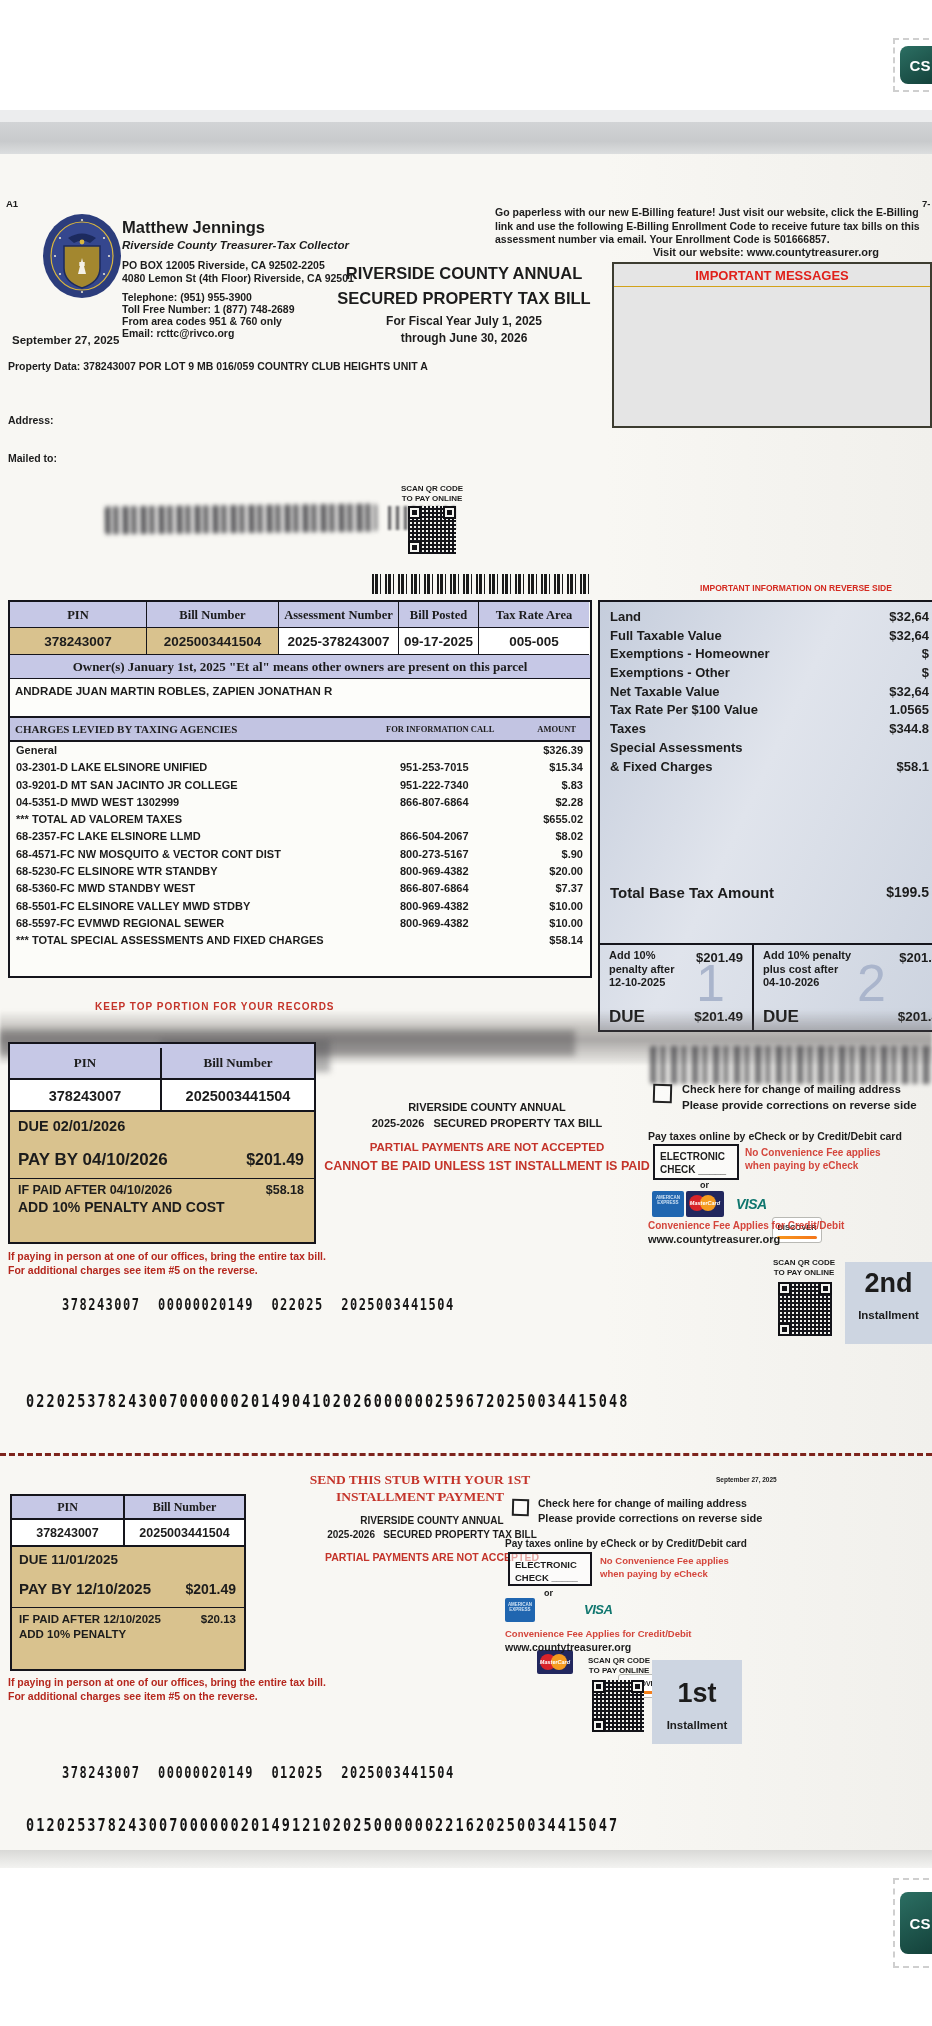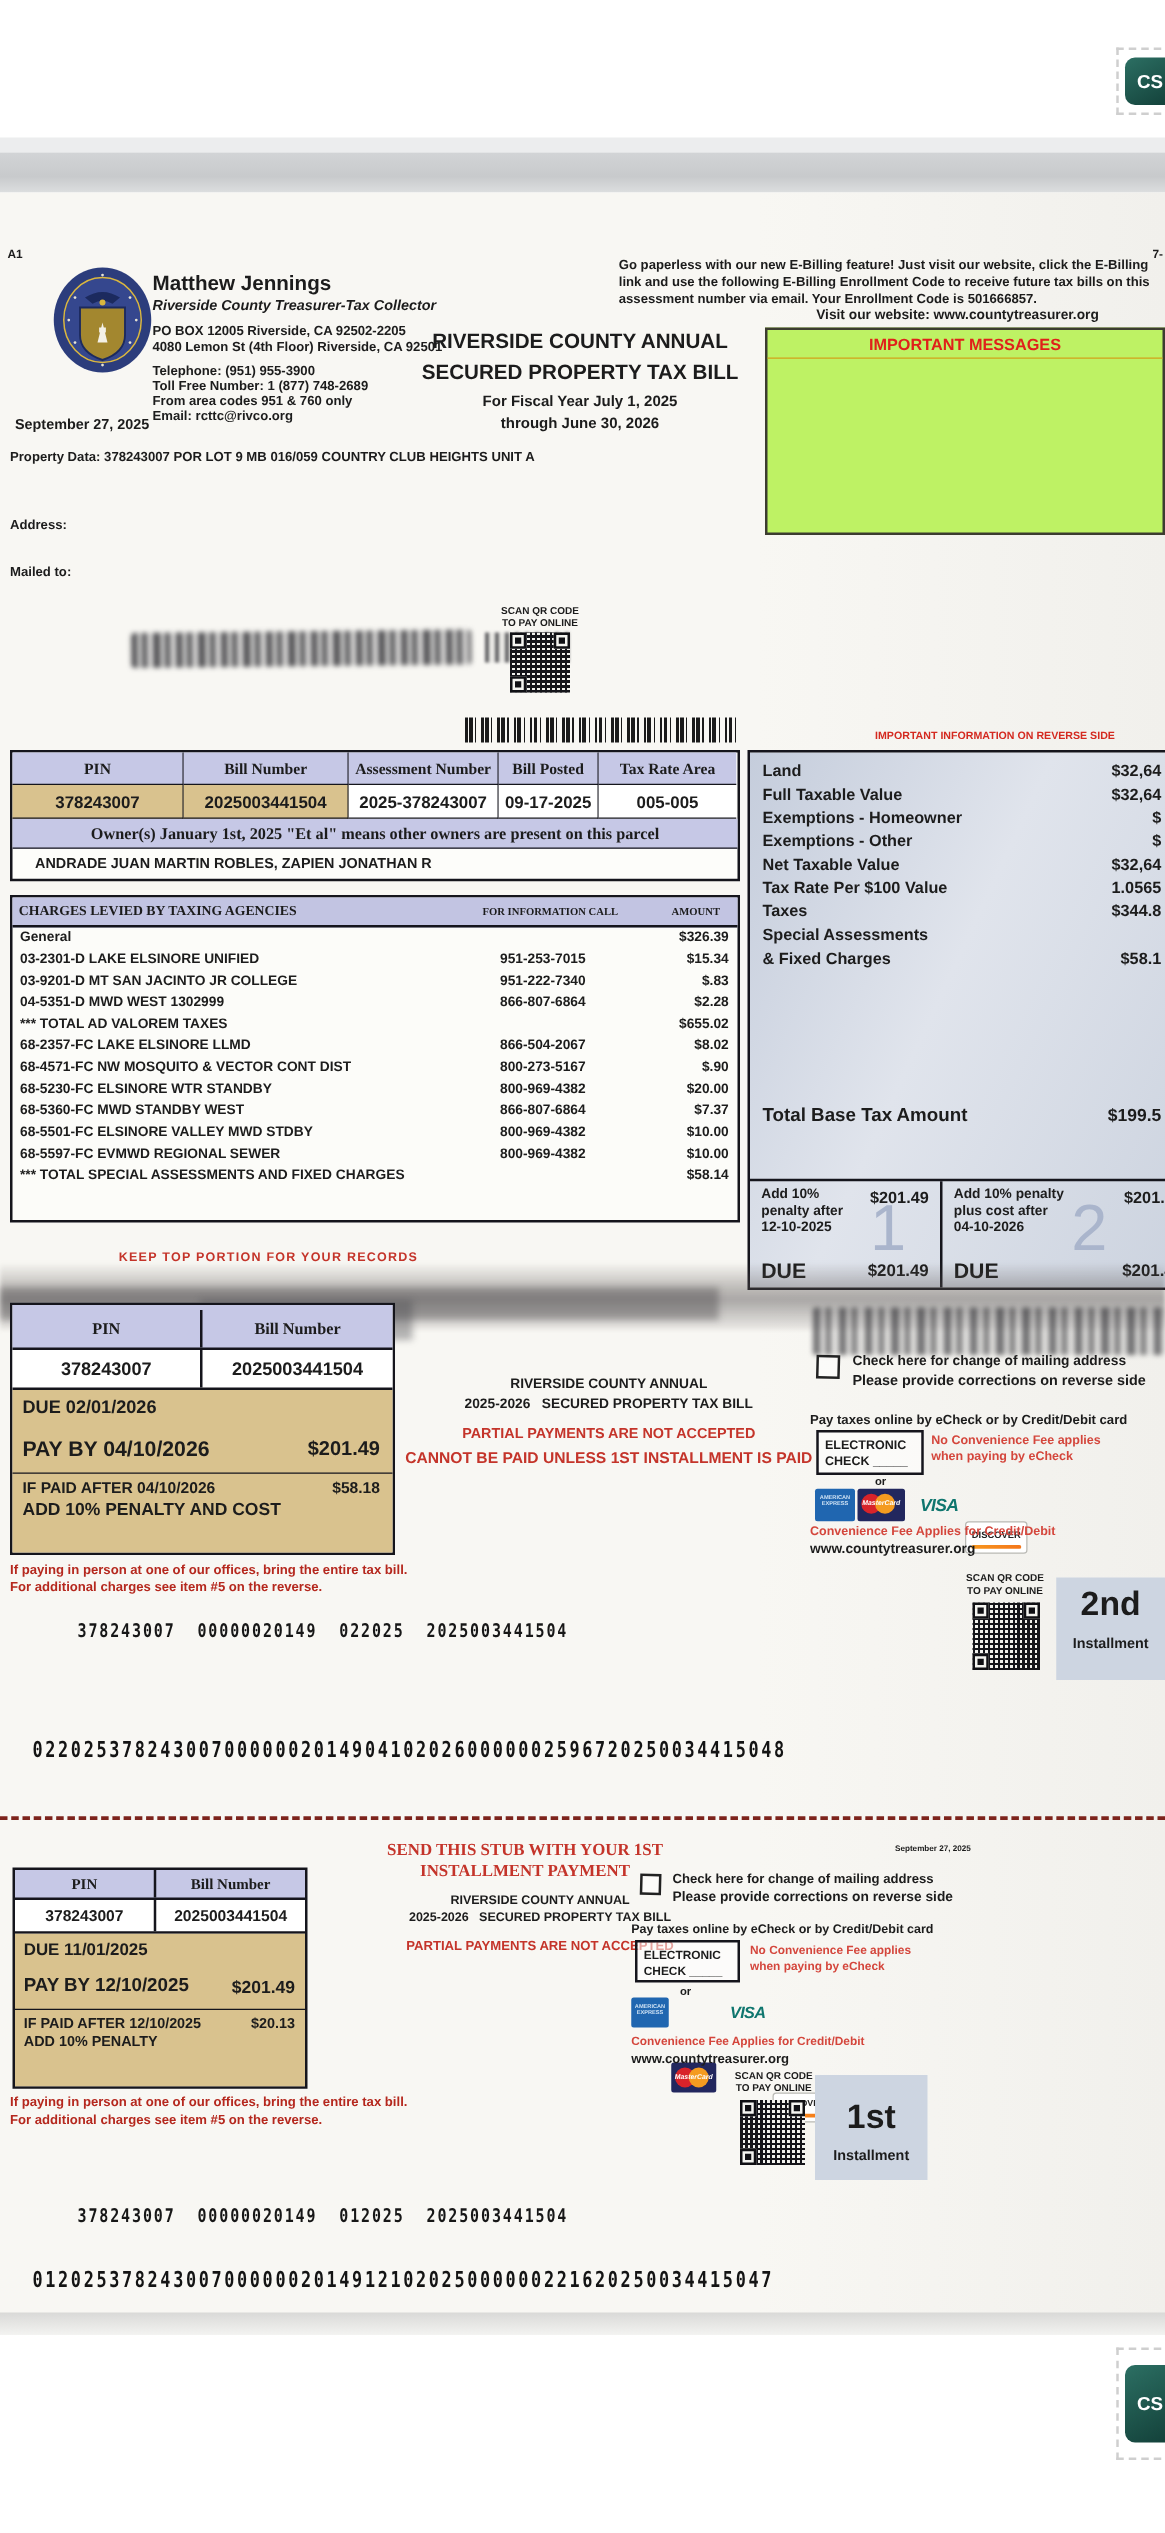--- a/index.html
+++ b/index.html
@@ -26,21 +26,21 @@
   .ptable{left:8px;top:600px;width:584px;border:2.5px solid #15151c;background:#fdfdfa}
   .prow{display:grid;grid-template-columns:137px 132px 120px 80px 110px}
   .phead span{background:#c6c8e6;border-right:1.5px solid #15151c;border-bottom:1.5px solid #15151c;
       height:26px;line-height:26px;text-align:center;font-family:"Liberation Serif",serif;font-weight:bold;font-size:12.5px}
   .prow span:last-child{border-right:none}
   .pval span{background:#fff;border-right:1.5px solid #15151c;border-bottom:1.5px solid #15151c;
       height:27px;line-height:27px;text-align:center;font-weight:bold;font-size:13.5px}
   .pval .tan{background:#d9c28e}
   .pnote{height:24px;line-height:24px;background:#c6c8e6;text-align:center;border-bottom:1.5px solid #15151c;
       font-family:"Liberation Serif",serif;font-weight:bold;font-size:13px}
-  .powners{height:24px;line-height:24px;padding-left:18px;font-weight:bold;font-size:11.5px}
+  .powners{height:37px;line-height:24px;padding-left:5px;font-weight:bold;font-size:11.5px}
 
   
   .ctable{left:8px;top:716px;width:584px;height:262px;border:2.5px solid #15151c;background:#fcfcf9}
   .chead{display:flex;height:24px;background:#c2c4e2;border-bottom:2px solid #15151c;
       font-family:"Liberation Serif",serif;font-weight:bold;align-items:center}
   .chead .h1{flex:1;padding-left:5px;font-size:11px}
   .chead .h2{width:112px;font-size:8.5px}
   .chead .h3{width:92px;font-size:8.5px;text-align:right;padding-right:14px}
   .crow{display:flex;height:17.3px;line-height:17.4px;font-weight:bold;font-size:11px}
   .crow .cn{flex:1;padding-left:6px;overflow:hidden;white-space:nowrap}
@@ -165,21 +165,21 @@
 <div class="a b" style="left:122px;top:315px;font-size:10.5px">From area codes 951 &amp; 760 only</div>
 <div class="a b" style="left:122px;top:327px;font-size:10.5px">Email: rcttc@rivco.org</div>
 
 <div class="a b c" style="left:334px;top:264px;width:260px;font-size:16.5px">RIVERSIDE COUNTY ANNUAL</div>
 <div class="a b c" style="left:330px;top:289px;width:268px;font-size:16.5px">SECURED PROPERTY TAX BILL</div>
 <div class="a b c" style="left:334px;top:314px;width:260px;font-size:12px">For Fiscal Year July 1, 2025</div>
 <div class="a b c" style="left:334px;top:331px;width:260px;font-size:12px">through June 30, 2026</div>
 
 <div class="a" style="left:495px;top:206px;width:440px;font-size:10.5px;line-height:13.5px;font-weight:600">Go paperless with our new E-Billing feature! Just visit our website, click the E-Billing link and use the following E-Billing Enrollment Code to receive future tax bills on this assessment number via email. Your Enrollment Code is 501666857.</div>
 <div class="a b c" style="left:600px;top:246px;width:332px;font-size:11px">Visit our website: www.countytreasurer.org</div>
-<div class="a" style="left:612px;top:262px;width:320px;height:166px;border:2px solid #3c3c30;background:#bef264">
+<div class="a" style="left:612px;top:262px;width:320px;height:166px;border:2px solid #3c3c30;background:#e5e5e5">
   <div class="b c" style="padding-top:4px;font-size:13px;color:#e0201a;border-bottom:1.5px solid #d2a21a;padding-bottom:3px">IMPORTANT MESSAGES</div>
 </div>
 
 <div class="a b" style="left:8px;top:360px;font-size:10.5px">Property Data: 378243007 POR LOT 9 MB 016/059 COUNTRY CLUB HEIGHTS UNIT A</div>
 <div class="a b" style="left:8px;top:414px;font-size:10.5px">Address:</div>
 <div class="a b" style="left:8px;top:452px;font-size:10.5px">Mailed to:</div>
 <div class="a sm" style="left:105px;top:505px;width:272px;height:28px;border-radius:3px;transform:rotate(-.6deg);filter:blur(2px);background:repeating-linear-gradient(90deg,rgba(40,40,45,.8) 0 5px,rgba(100,100,105,.3) 5px 9px,rgba(30,30,35,.75) 9px 13px,rgba(130,130,135,.25) 13px 18px)"></div>
 <div class="a sm" style="left:388px;top:506px;width:68px;height:24px;filter:blur(1.2px);background:repeating-linear-gradient(90deg,rgba(40,40,45,.7) 0 3px,rgba(150,150,150,.15) 3px 8px)"></div>
 
 <div class="a b c" style="left:386px;top:484px;width:92px;font-size:8px">SCAN QR CODE</div>

